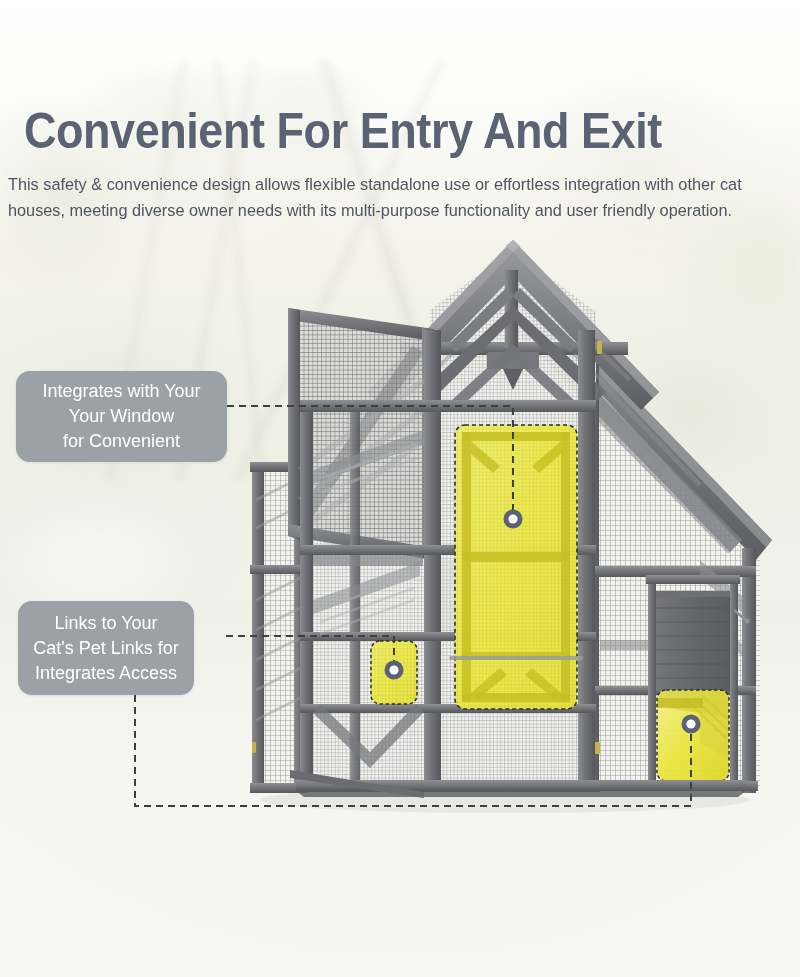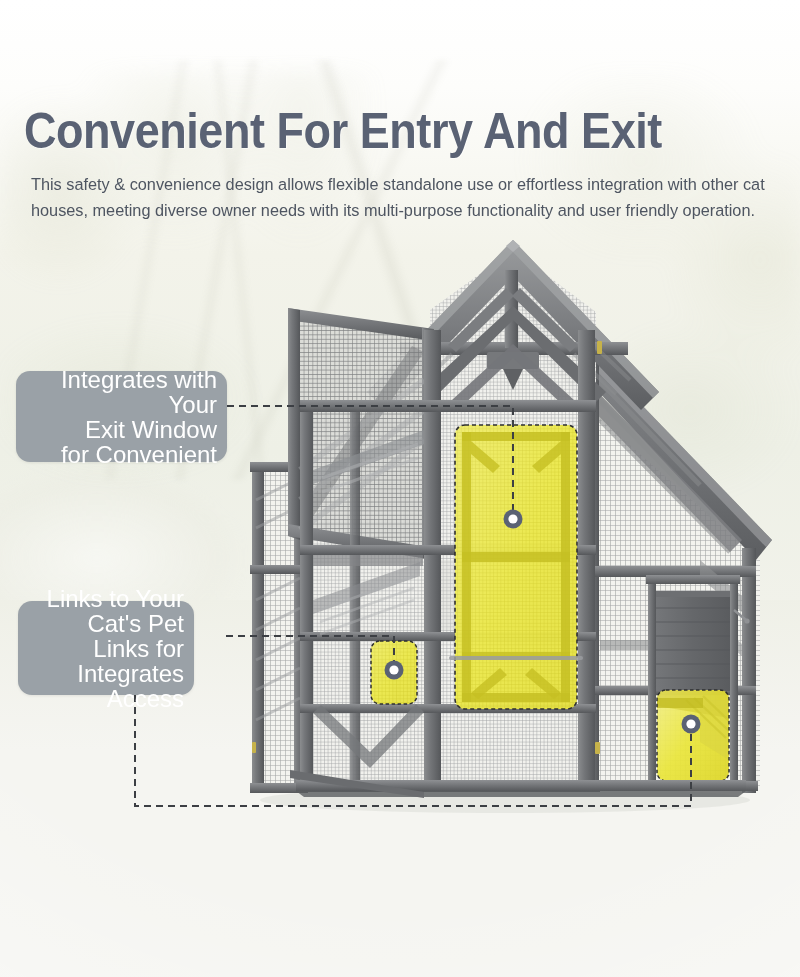--- a/index.html
+++ b/index.html
@@ -44,30 +44,30 @@
     position:absolute;left:24px;top:104px;
     font-family:"Liberation Sans",sans-serif;
     font-size:50px;line-height:54px;font-weight:bold;
     letter-spacing:-0.5px;
     color:#5a6274;
     transform:scaleX(.90);transform-origin:left center;
     text-shadow:1px 1px 0 rgba(255,255,255,.55);
     white-space:nowrap;
   }
   .subtitle{
-    position:absolute;left:31px;top:172px;width:744px;
+    position:absolute;left:8px;top:172px;width:744px;
     font-size:16.3px;line-height:25.5px;color:#4e5561;font-weight:400;
   }
 
   
   .callout{
     position:absolute;z-index:9;
     background:#9aa1a7;border-radius:14px;
-    color:#ffffff;text-align:right;
-    font-size:24px;line-height:25px;
+    color:#ffffff;text-align:center;
+    font-size:18px;line-height:25px;
     display:flex;align-items:center;justify-content:center;
     box-shadow:0 1px 3px rgba(0,0,0,.08);
     padding:8px 10px;box-sizing:border-box;
   }
   #callout-window{left:16px;top:371px;width:211px;height:91px;}
   #callout-petdoor{left:18px;top:601px;width:176px;height:94px;}
 
   
   #wires{position:absolute;inset:0;width:800px;height:977px;z-index:8;pointer-events:none;}
 
@@ -395,21 +395,21 @@
   </svg>
 
   <div class="hdr">
     <div class="title">Convenient For Entry And Exit</div>
     <div class="subtitle">This safety &amp; convenience design allows flexible standalone use or effortless integration with other cat houses, meeting diverse owner needs with its multi-purpose functionality and user friendly operation.</div>
   </div>
 
   <div class="callout" id="callout-window">
     <div>
       <span>Integrates with Your</span><br>
-      <span>Exit Window</span><br>
+      <span>Your Window</span><br>
       <span>for Convenient</span>
     </div>
   </div>
 
   <div class="callout" id="callout-petdoor">
     <div>
       <span>Links to Your</span><br>
       <span>Cat's Pet Links for</span><br>
       <span>Integrates Access</span>
     </div>

